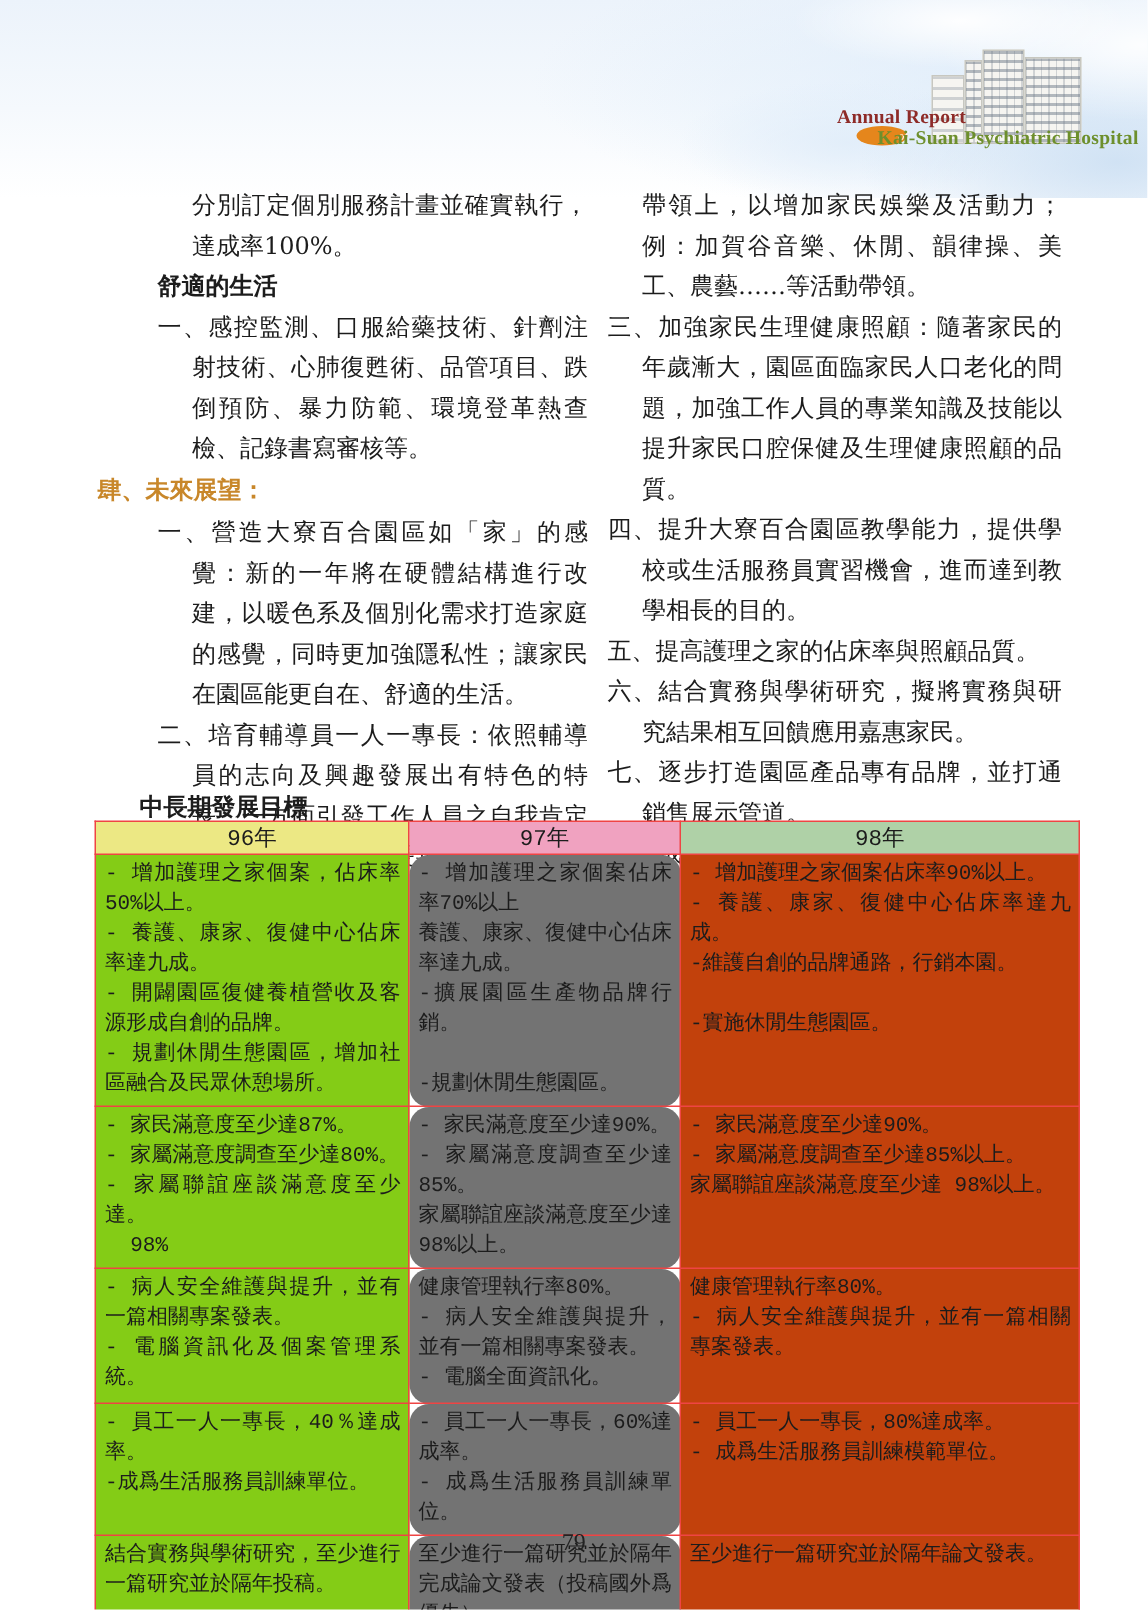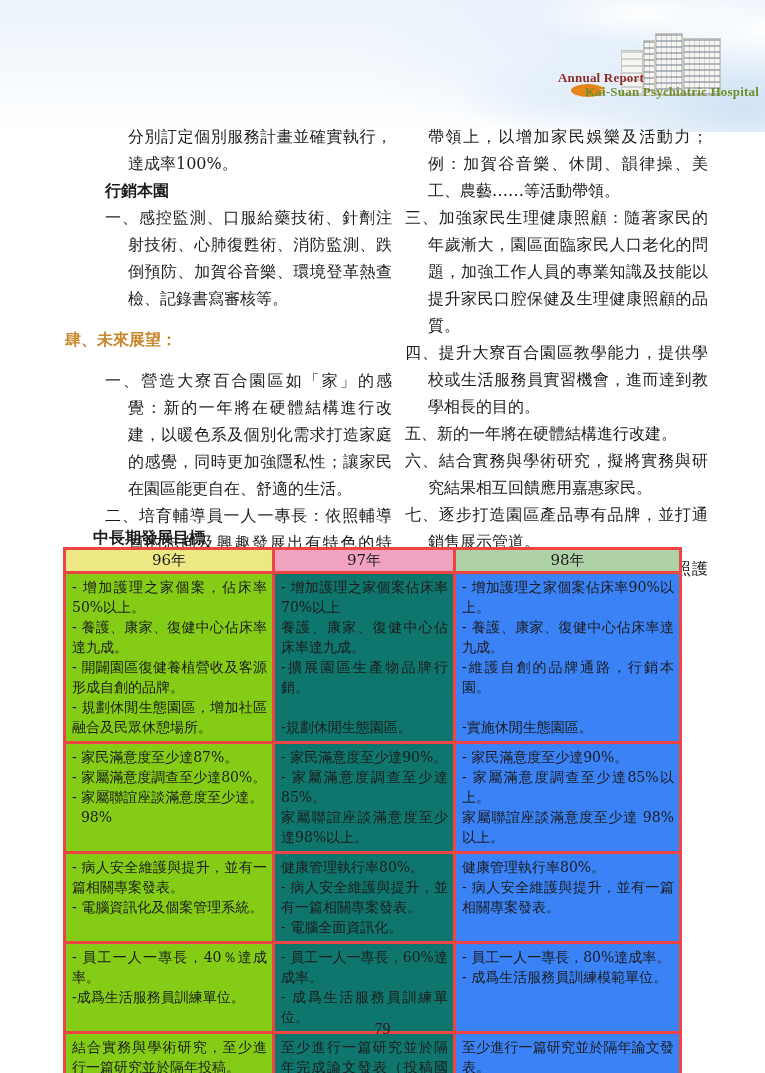--- a/index.html
+++ b/index.html
@@ -39,37 +39,37 @@
   
   .colL{position:absolute;left:65px;top:123px;width:327px;}
   .colR{position:absolute;left:405px;top:123px;width:303px;}
   .para{font-size:16px;line-height:27px;text-align:justify;}
   .ind1{padding-left:40px;}
   .ind2{padding-left:63px;}
   .hangL{padding-left:63px;text-indent:-23px;}
   .hangR{padding-left:23px;text-indent:-23px;}
   .contR{padding-left:23px;}
   .bold{font-weight:bold;}
-  .orange{color:#c8872a;font-weight:bold;font-size:16px;line-height:27px;margin:14px 0;}
+  .orange{color:#c8872a;font-weight:bold;font-size:16px;line-height:27px;margin:1px 0;}
   
   .tbl-title{position:absolute;left:93px;top:528px;font-size:16px;font-weight:bold;}
   table.goal{position:absolute;left:63px;top:547px;border-collapse:collapse;table-layout:fixed;}
-  table.goal td,table.goal th{border:3px solid #ef4444;vertical-align:top;box-sizing:border-box;}
+  table.goal td,table.goal th{border:1px solid #ef4444;vertical-align:top;box-sizing:border-box;font-family:Liberation Mono, monospace;}
   table.goal th{font-size:15px;font-weight:normal;text-align:center;padding:1px 0;height:21px;}
   table.goal td{font-size:14px;line-height:20px;padding:3px 5px 4px 6px;white-space:pre-wrap;
     text-align:justify;}
   .h96{background:#ece884;}
   .h97{background:#f0a2c0;}
   .h98{background:#afd1a7;}
   .c96{background:#84cc16;}
-  .c97{background:#0f766e;}
-  .c98{background:#3b82f6;}
+  .c97{background:#737373;border-radius:13px;}
+  .c98{background:#c2410c;}
   .w96{width:209px;}
   .w97{width:181px;}
-  .w98{width:226px;}
+  .w98{width:266px;}
   .r1 td{height:158px;}
   .r2 td{height:79px;}
   .r3 td{height:90px;}
   .r4 td{height:62px;}
   .r5 td{height:56px;}
   
   .pageno{position:absolute;left:0;top:1020px;width:765px;text-align:center;
     font-size:16px;font-family:"Liberation Serif",serif;color:#222;}
 </style>
 </head>
@@ -83,32 +83,32 @@
   <div class="bldg" style="left:40px;top:3px;width:28px;height:63px;"></div>
   <div class="bldg" style="left:68px;top:8px;width:38px;height:58px;"></div>
 </div>
 
 <div class="cap1">Annual Report</div>
 <div class="of-badge">of</div>
 <div class="cap2">Kai-Suan Psychiatric Hospital</div>
 
 <div class="colL">
   <div class="para ind2">分別訂定個別服務計畫並確實執行，達成率100%。</div>
-  <div class="para ind1 bold">行銷本園</div>
-  <div class="para hangL">一、感控監測、口服給藥技術、針劑注射技術、心肺復甦術、消防監測、跌倒預防、加賀谷音樂、環境登革熱查檢、記錄書寫審核等。</div>
+  <div class="para ind1 bold">舒適的生活</div>
+  <div class="para hangL">一、感控監測、口服給藥技術、針劑注射技術、心肺復甦術、品管項目、跌倒預防、暴力防範、環境登革熱查檢、記錄書寫審核等。</div>
   <div class="orange">肆、未來展望：</div>
   <div class="para hangL">一、營造大寮百合園區如「家」的感覺：新的一年將在硬體結構進行改建，以暖色系及個別化需求打造家庭的感覺，同時更加強隱私性；讓家民在園區能更自在、舒適的生活。</div>
   <div class="para hangL">二、培育輔導員一人一專長：依照輔導員的志向及興趣發展出有特色的特長，一方面引發工作人員之自我肯定與潛能，並將此特長致力於家民的活動</div>
 </div>
 
 <div class="colR">
   <div class="para contR">帶領上，以增加家民娛樂及活動力；例：加賀谷音樂、休閒、韻律操、美工、農藝……等活動帶領。</div>
   <div class="para hangR">三、加強家民生理健康照顧：隨著家民的年歲漸大，園區面臨家民人口老化的問題，加強工作人員的專業知識及技能以提升家民口腔保健及生理健康照顧的品質。</div>
   <div class="para hangR">四、提升大寮百合園區教學能力，提供學校或生活服務員實習機會，進而達到教學相長的目的。</div>
-  <div class="para hangR">五、新的一年將在硬體結構進行改建。</div>
+  <div class="para hangR">五、提高護理之家的佔床率與照顧品質。</div>
   <div class="para hangR">六、結合實務與學術研究，擬將實務與研究結果相互回饋應用嘉惠家民。</div>
   <div class="para hangR">七、逐步打造園區產品專有品牌，並打通銷售展示管道。</div>
   <div class="para hangR">八、成爲南台灣最具特色的精神長期照護園區。</div>
 </div>
 
 <div class="tbl-title">中長期發展目標</div>
 <table class="goal">
   <tbody>
       <tr>
     <th class="h96 w96">96年</th>

